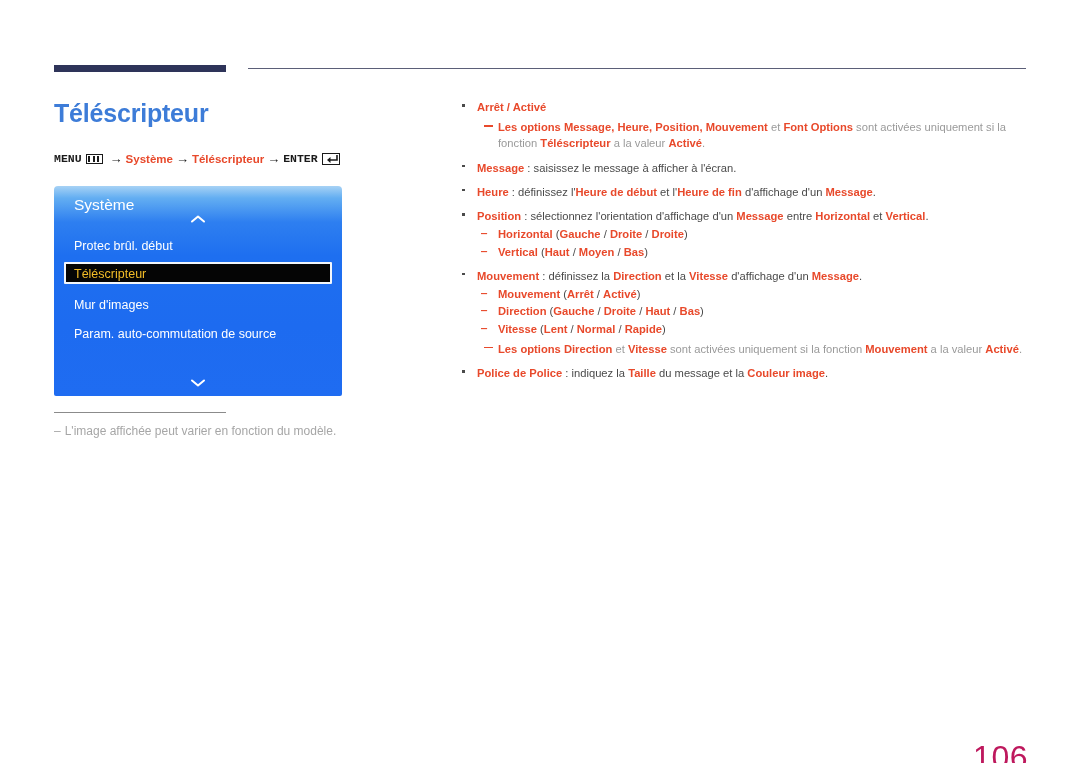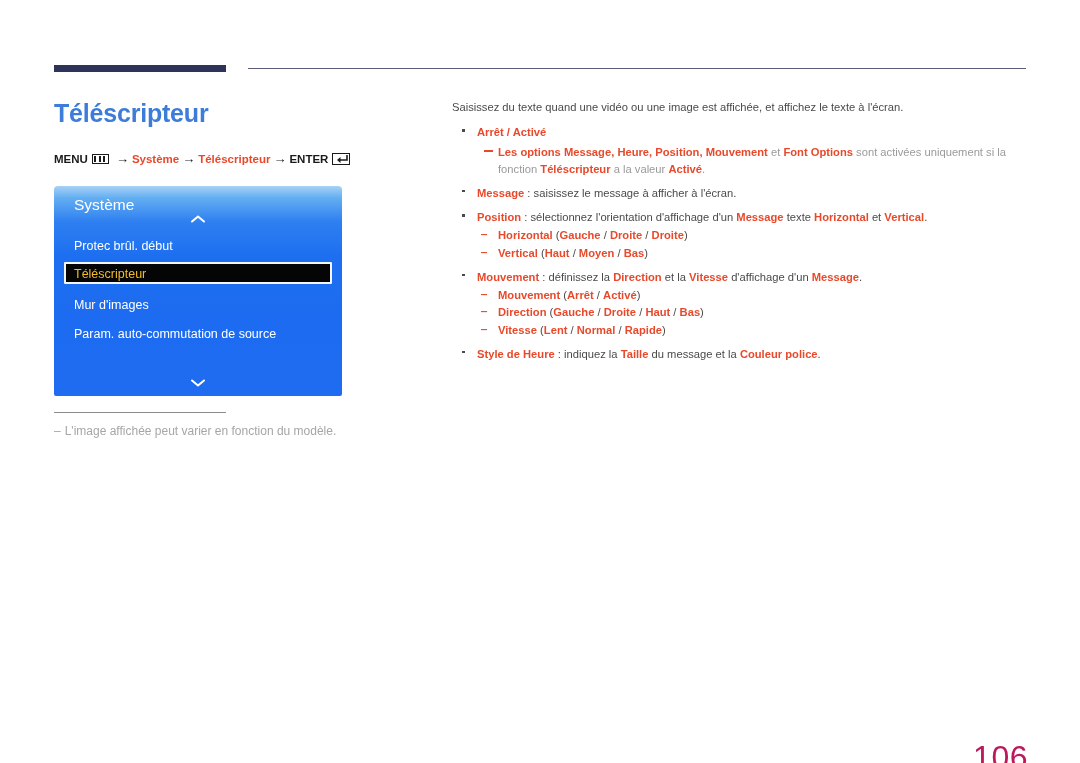--- a/index.html
+++ b/index.html
@@ -50,21 +50,21 @@
     position: absolute;
     left: 54px;
     top: 152px;
     font-size: 11.5px;
     font-weight: bold;
     white-space: nowrap;
     display: flex;
     align-items: center;
     gap: 0px;
   }
-  #menu-path .word { color: #1a1a1a; }
+  #menu-path .word { color: #1a1a1a; font-family: Liberation Mono, monospace; }
   #menu-path .accent { color: #e8492b; }
   #menu-path .arrow {
     color: #1a1a1a;
     font-size: 13px;
     margin: 0 3px;
     line-height: 1;
   }
   .menu-glyph {
     display: inline-block;
     width: 17px;
@@ -311,41 +311,44 @@
   </div>
 </div>
 
 <div id="footnote-rule"></div>
 <div id="footnote">
   <span class="dash">‒</span><span>L'image affichée peut varier en fonction du modèle.</span>
 </div>
 
 <div id="content">
 
-  <div id="intro-line">Saisissez du texte quand une vidéo ou une image est affichée, et affichez le texte à l'écran.</div>
 
   <ul class="lv1">
 
     <li class="lv1">
       <span class="bullet"></span>
       <span class="r">Arrêt / Activé</span>
       <div class="note">
         <span class="overbar"></span><span class="r">Les options Message</span><span class="r">, </span><span class="r">Heure</span><span class="r">, </span><span class="r">Position</span><span class="r">, </span><span class="r">Mouvement</span><span class="g"> et </span><span class="r">Font Options</span><span class="g"> sont activées uniquement si la fonction </span><span class="r">Téléscripteur</span><span class="g"> a la valeur </span><span class="r">Activé</span><span class="g">.</span>
       </div>
     </li>
 
     <li class="lv1">
       <span class="bullet"></span>
       <span class="r">Message</span><span class="d"> : saisissez le message à afficher à l'écran.</span>
     </li>
 
-
-    <li class="lv1">
-      <span class="bullet"></span>
-      <span class="r">Position</span><span class="d"> : sélectionnez l'orientation d'affichage d'un </span><span class="r">Message</span><span class="d"> texte </span><span class="r">Horizontal</span><span class="d"> et </span><span class="r">Vertical</span><span class="d">.</span>
+    <li class="lv1">
+      <span class="bullet"></span>
+      <span class="r">Heure</span><span class="d"> : définissez l'</span><span class="r">Heure de début</span><span class="d"> et l'</span><span class="r">Heure de fin</span><span class="d"> d'affichage d'un </span><span class="r">Message</span><span class="d">.</span>
+    </li>
+
+    <li class="lv1">
+      <span class="bullet"></span>
+      <span class="r">Position</span><span class="d"> : sélectionnez l'orientation d'affichage d'un </span><span class="r">Message</span><span class="d"> entre </span><span class="r">Horizontal</span><span class="d"> et </span><span class="r">Vertical</span><span class="d">.</span>
       <ul class="lv2">
         <li class="lv2">
           <span class="dash2">‒</span><span class="r">Horizontal</span><span class="d"> (</span><span class="r">Gauche</span><span class="d"> / </span><span class="r">Droite</span><span class="d"> / </span><span class="r">Droite</span><span class="d">)</span>
         </li>
         <li class="lv2">
           <span class="dash2">‒</span><span class="r">Vertical</span><span class="d"> (</span><span class="r">Haut</span><span class="d"> / </span><span class="r">Moyen</span><span class="d"> / </span><span class="r">Bas</span><span class="d">)</span>
         </li>
       </ul>
     </li>
 
@@ -356,23 +359,26 @@
         <li class="lv2">
           <span class="dash2">‒</span><span class="r">Mouvement</span><span class="d"> (</span><span class="r">Arrêt</span><span class="d"> / </span><span class="r">Activé</span><span class="d">)</span>
         </li>
         <li class="lv2">
           <span class="dash2">‒</span><span class="r">Direction</span><span class="d"> (</span><span class="r">Gauche</span><span class="d"> / </span><span class="r">Droite</span><span class="d"> / </span><span class="r">Haut</span><span class="d"> / </span><span class="r">Bas</span><span class="d">)</span>
         </li>
         <li class="lv2">
           <span class="dash2">‒</span><span class="r">Vitesse</span><span class="d"> (</span><span class="r">Lent</span><span class="d"> / </span><span class="r">Normal</span><span class="d"> / </span><span class="r">Rapide</span><span class="d">)</span>
         </li>
       </ul>
-    </li>
-
-    <li class="lv1">
-      <span class="bullet"></span>
-      <span class="r">Style de Heure</span><span class="d"> : indiquez la </span><span class="r">Taille</span><span class="d"> du message et la </span><span class="r">Couleur police</span><span class="d">.</span>
+      <div class="note inset">
+        <span class="overbar"></span><span class="r">Les options Direction</span><span class="g"> et </span><span class="r">Vitesse</span><span class="g"> sont activées uniquement si la fonction </span><span class="r">Mouvement</span><span class="g"> a la valeur </span><span class="r">Activé</span><span class="g">.</span>
+      </div>
+    </li>
+
+    <li class="lv1">
+      <span class="bullet"></span>
+      <span class="r">Police de Police</span><span class="d"> : indiquez la </span><span class="r">Taille</span><span class="d"> du message et la </span><span class="r">Couleur image</span><span class="d">.</span>
     </li>
 
   </ul>
 </div>
 
 <div id="page-number">106</div>
 
 </body></html>

